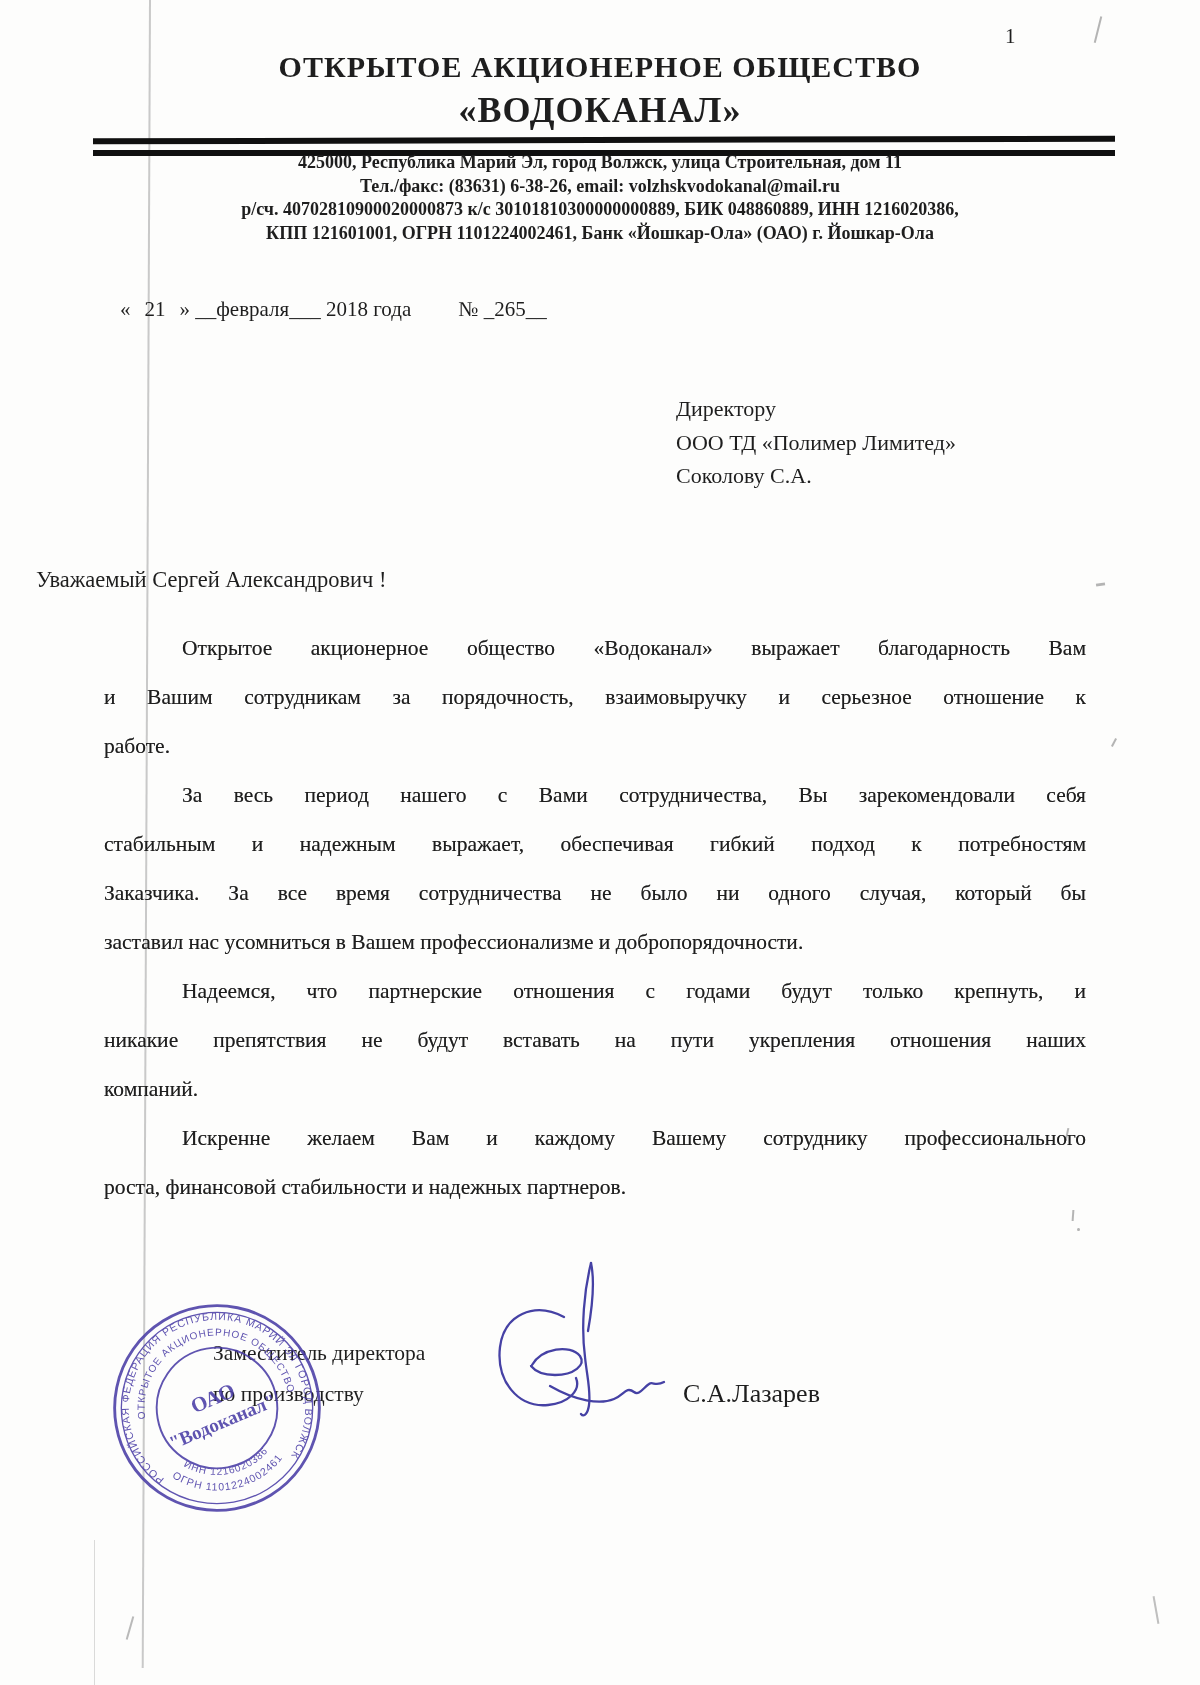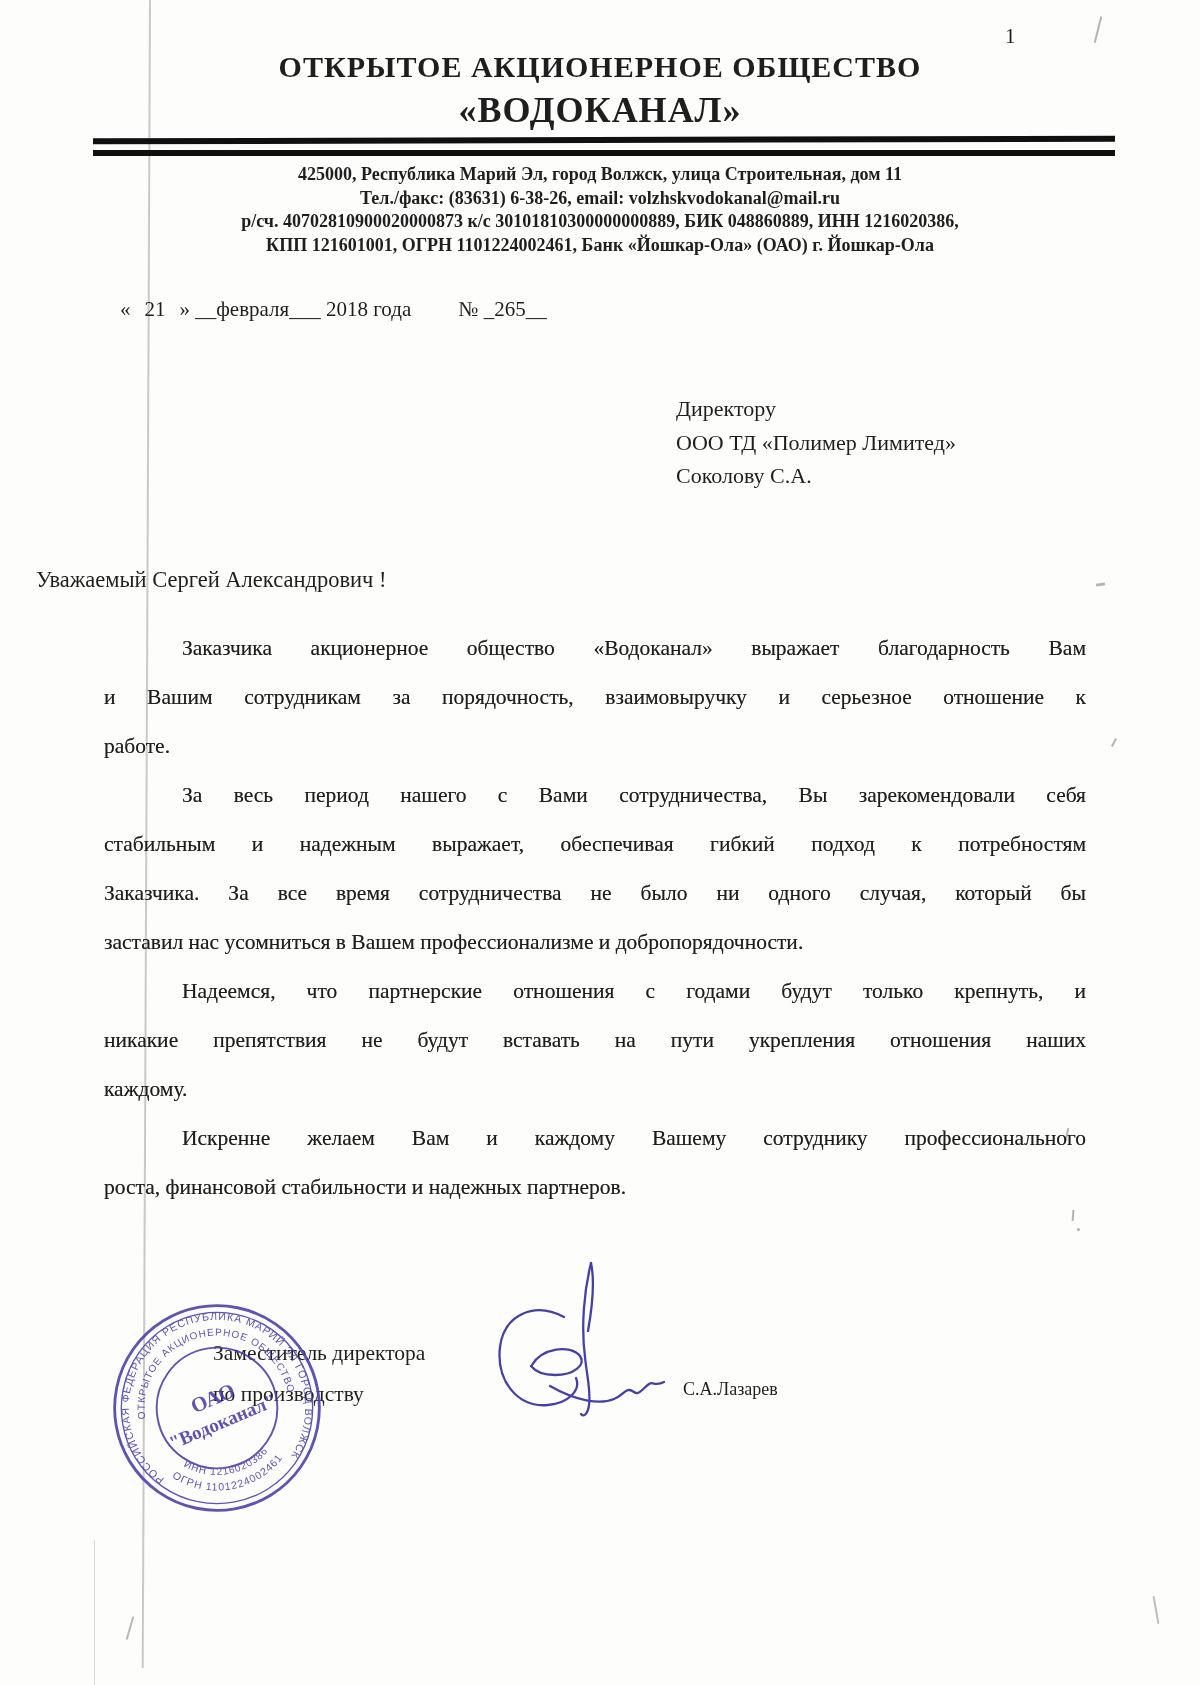--- a/index.html
+++ b/index.html
@@ -9,38 +9,38 @@
     font-family:"Liberation Serif","DejaVu Serif",serif;color:#1e1e1e;
   }
   .abs{position:absolute;}
   
   .pagenum{left:1005px;top:24px;font-size:21px;}
   .title1{left:0;top:50px;width:1200px;text-align:center;font-size:30px;font-weight:bold;letter-spacing:1px;}
   .title2{left:0;top:89px;width:1200px;text-align:center;font-size:36px;font-weight:bold;letter-spacing:1px;}
   .rule{left:93px;width:1022px;background:#101010;}
   .rule1{top:137px;height:6px;transform:rotate(-0.15deg);}
   .rule2{top:150px;height:6px;}
-  .contact{left:90px;top:163px;width:1020px;text-align:center;font-weight:bold;font-size:18px;line-height:23.5px;}
+  .contact{left:90px;top:151px;width:1020px;text-align:center;font-weight:bold;font-size:18px;line-height:23.5px;}
   
   .dateline{left:120px;top:297px;font-size:21px;white-space:nowrap;}
   .dateline .num-group{margin-left:42px;}
   .dateline .day{margin:0 14px;}
   
   .addressee{left:676px;top:392px;font-size:22px;line-height:33.5px;}
   
   .salutation{left:0;top:567px;width:1200px;text-align:left;font-size:22.5px;margin-left:36px;}
   
   #body-text{left:104px;top:624px;width:982px;font-size:21.5px;line-height:49px;
              text-shadow:0 0 .4px rgba(20,20,20,.55);}
   .bodyline{text-align:justify;text-align-last:justify;}
   .bodyline.indent{text-indent:78px;}
   .bodyline.lastline{text-align-last:left;}
   
   .sig-title{left:213px;top:1333px;font-size:21.5px;line-height:41px;}
-  .sig-name{left:683px;top:1379px;font-size:18px;}
+  .sig-name{left:683px;top:1379px;font-size:26px;}
   .stamp-svg{left:101px;top:1298px;opacity:.88;}
   .stamp-svg text{font-family:"Liberation Sans","DejaVu Sans",sans-serif;}
   .stamp-svg .center-t{font-family:"Liberation Serif","DejaVu Serif",serif;}
   .sign-svg{left:492px;top:1255px;}
   
   .scanline{background:rgba(150,150,150,.5);}
   .v1{left:149px;top:0;width:1.6px;height:1668px;transform:rotate(.25deg);transform-origin:top;}
   .v2{left:94px;top:1540px;width:1px;height:145px;background:rgba(165,165,165,.4);}
   .mark{background:rgba(120,120,120,.55);}
   .m-tr{left:1097px;top:16px;width:1.6px;height:27px;transform:rotate(14deg);}
@@ -92,30 +92,30 @@
 
   <div class="abs addressee">
     <div>Директору</div>
     <div>ООО ТД «Полимер Лимитед»</div>
     <div>Соколову С.А.</div>
   </div>
 
   <div class="abs salutation">Уважаемый Сергей Александрович !</div>
 
   <div class="abs" id="body-text">
-      <div class="bodyline indent">Заказчика акционерное общество «Водоканал» выражает благодарность Вам</div>
+      <div class="bodyline indent">Открытое акционерное общество «Водоканал» выражает благодарность Вам</div>
       <div class="bodyline">и Вашим сотрудникам за порядочность, взаимовыручку и серьезное отношение к</div>
       <div class="bodyline lastline">работе.</div>
       <div class="bodyline indent">За весь период нашего с Вами сотрудничества, Вы зарекомендовали себя</div>
       <div class="bodyline">стабильным и надежным выражает, обеспечивая гибкий подход к потребностям</div>
       <div class="bodyline">Заказчика. За все время сотрудничества не было ни одного случая, который бы</div>
       <div class="bodyline lastline">заставил нас усомниться в Вашем профессионализме и добропорядочности.</div>
       <div class="bodyline indent">Надеемся, что партнерские отношения с годами будут только крепнуть, и</div>
       <div class="bodyline">никакие препятствия не будут вставать на пути укрепления отношения наших</div>
-      <div class="bodyline lastline">каждому.</div>
+      <div class="bodyline lastline">компаний.</div>
       <div class="bodyline indent">Искренне желаем Вам и каждому Вашему сотруднику профессионального</div>
       <div class="bodyline lastline">роста, финансовой стабильности и надежных партнеров.</div>
     </div>
 
   <div class="abs sig-title">
     <div>Заместитель директора</div>
     <div>по производству</div>
   </div>
   <div class="abs sig-name">С.А.Лазарев</div>
 

